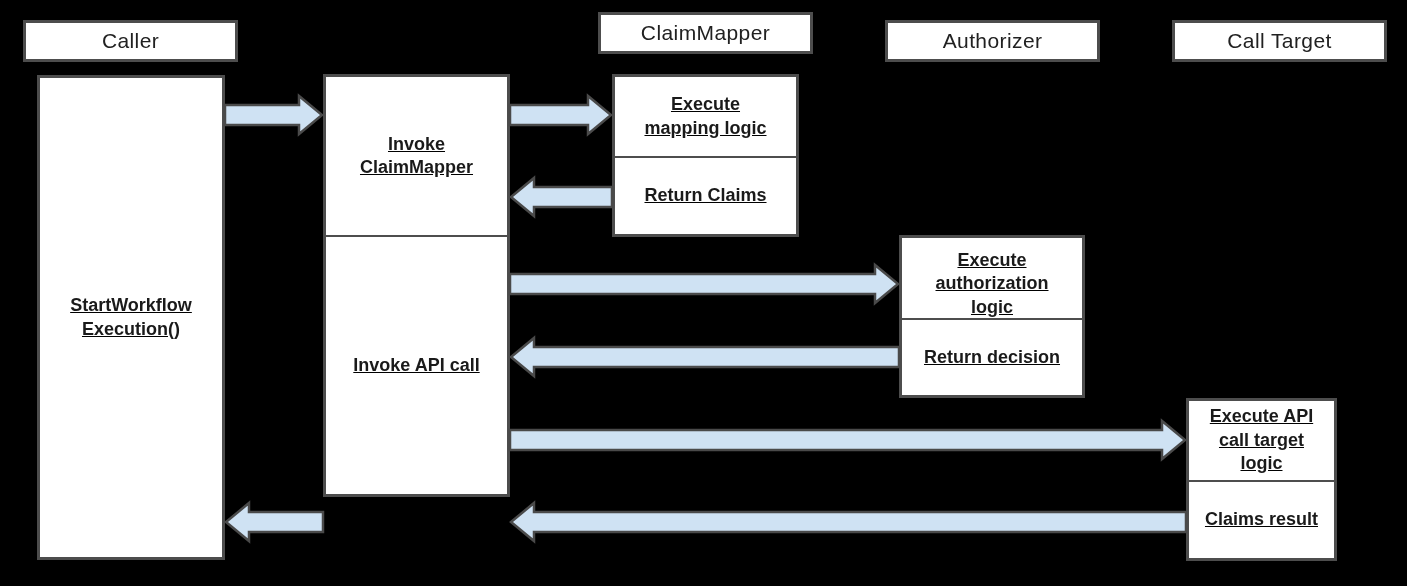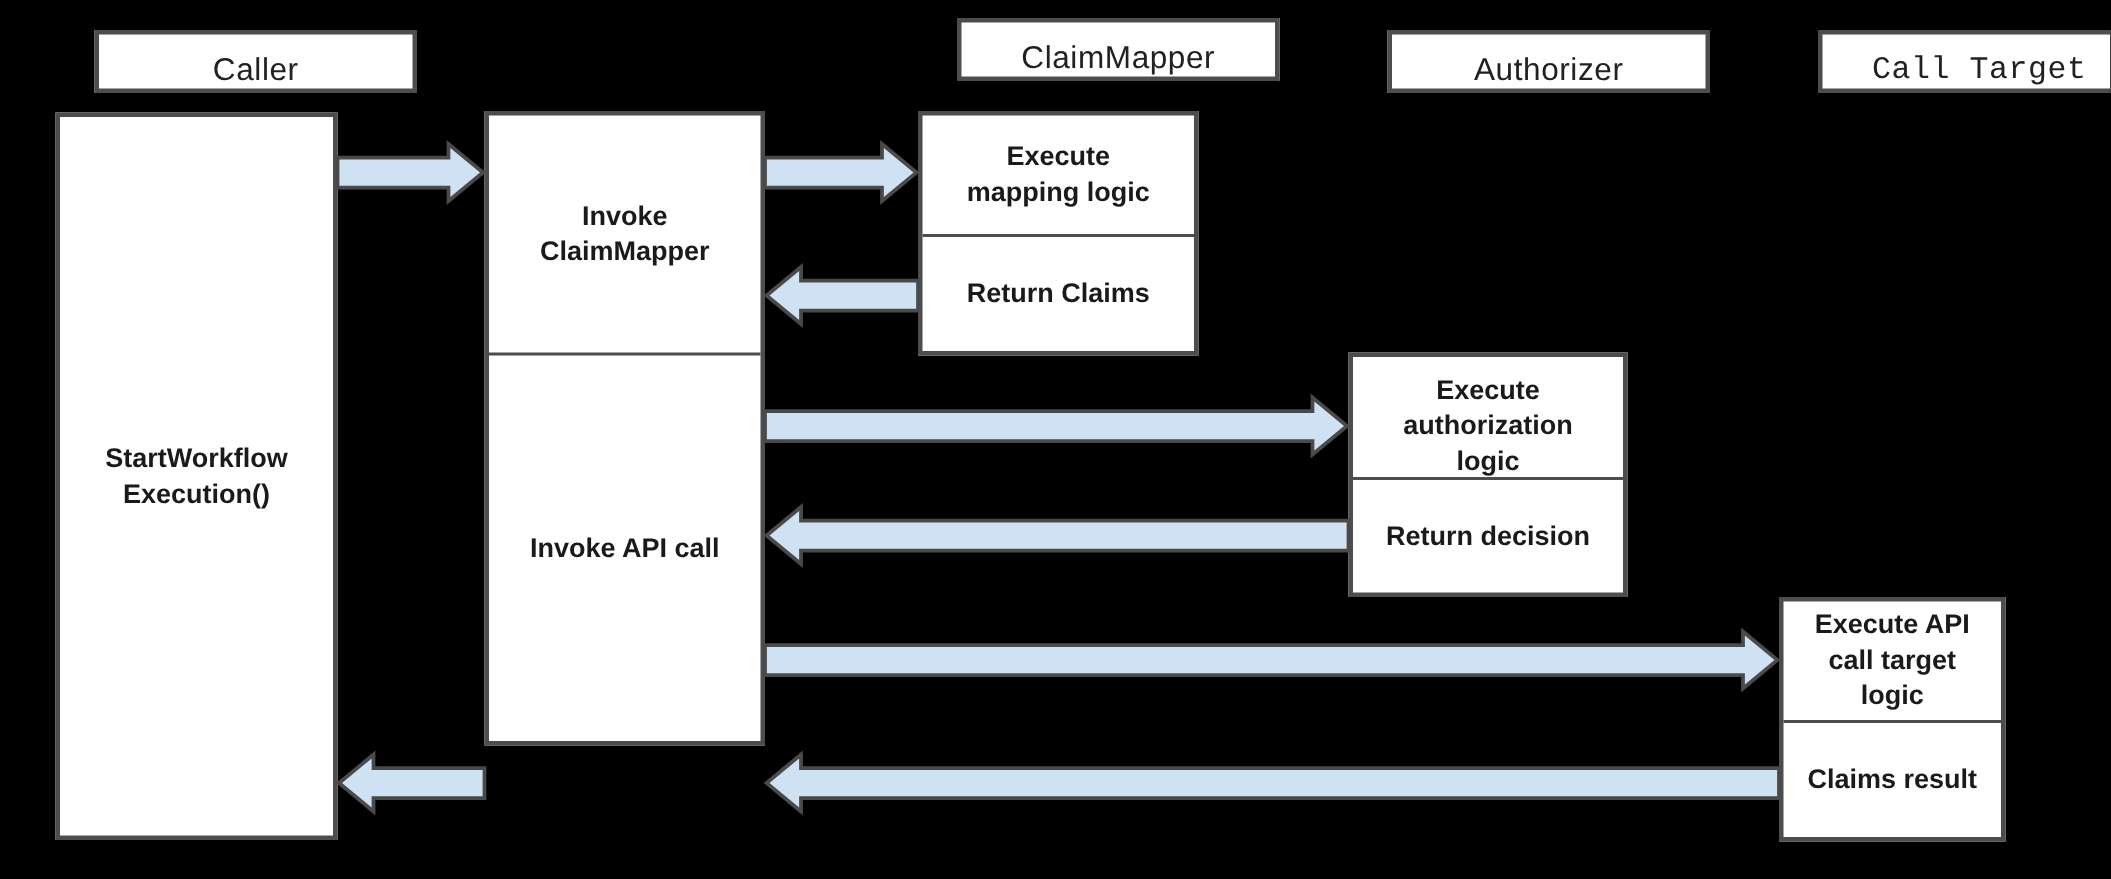--- a/index.html
+++ b/index.html
@@ -3,26 +3,26 @@
 <meta charset="utf-8">
 <style>
   html,body{margin:0;padding:0;background:#000;}
   .stage{
     position:relative;width:1407px;height:586px;background:#000000;
     font-family:"Liberation Sans",sans-serif;overflow:hidden;
   }
   .hdr{
     position:absolute;height:42px;width:215px;background:#ffffff;
     border:3px solid #4d4d4d;box-sizing:border-box;
-    display:flex;align-items:flex-end;justify-content:center;
-    font-size:21px;font-weight:400;letter-spacing:0.4px;color:#212121;margin-left:40px;
+    display:flex;align-items:center;justify-content:center;
+    font-size:21px;font-weight:400;letter-spacing:0.4px;color:#212121;
   }
   .stack{
     position:absolute;background:#ffffff;border:3px solid #4d4d4d;
-    box-sizing:border-box;display:flex;flex-direction:column;
+    box-sizing:border-box;display:flex;flex-direction:column;text-decoration:underline;
   }
   .cell{
     flex:1 1 auto;display:flex;align-items:center;justify-content:center;
     text-align:center;font-size:18px;font-weight:700;color:#1a1a1a;
     line-height:1.3;padding:0 10px;box-sizing:border-box;
   }
   .cell.fixed{flex:0 0 auto;}
   .cell + .cell{border-top:2px solid #4d4d4d;}
   .cell span{display:inline-block;}
   .w120{max-width:120px;}
@@ -40,21 +40,21 @@
 
   <div class="hdr" style="left:23px;top:20px;">
       <span>Caller</span>
     </div>
   <div class="hdr" style="left:598px;top:12px;">
       <span>ClaimMapper</span>
     </div>
   <div class="hdr" style="left:885px;top:20px;">
       <span>Authorizer</span>
     </div>
-  <div class="hdr" style="left:1172px;top:20px;font-family:Liberation Mono, monospace;">
+  <div class="hdr" style="left:1172px;top:20px;">
       <span>Call Target</span>
     </div>
 
   <div class="stack" style="left:37px;top:75px;width:188px;height:485px;">
     <div class="cell">
         <span class="w140">StartWorkflow Execution()</span>
       </div>
   </div>
 
   <div class="stack" style="left:323px;top:74px;width:187px;height:423px;">

